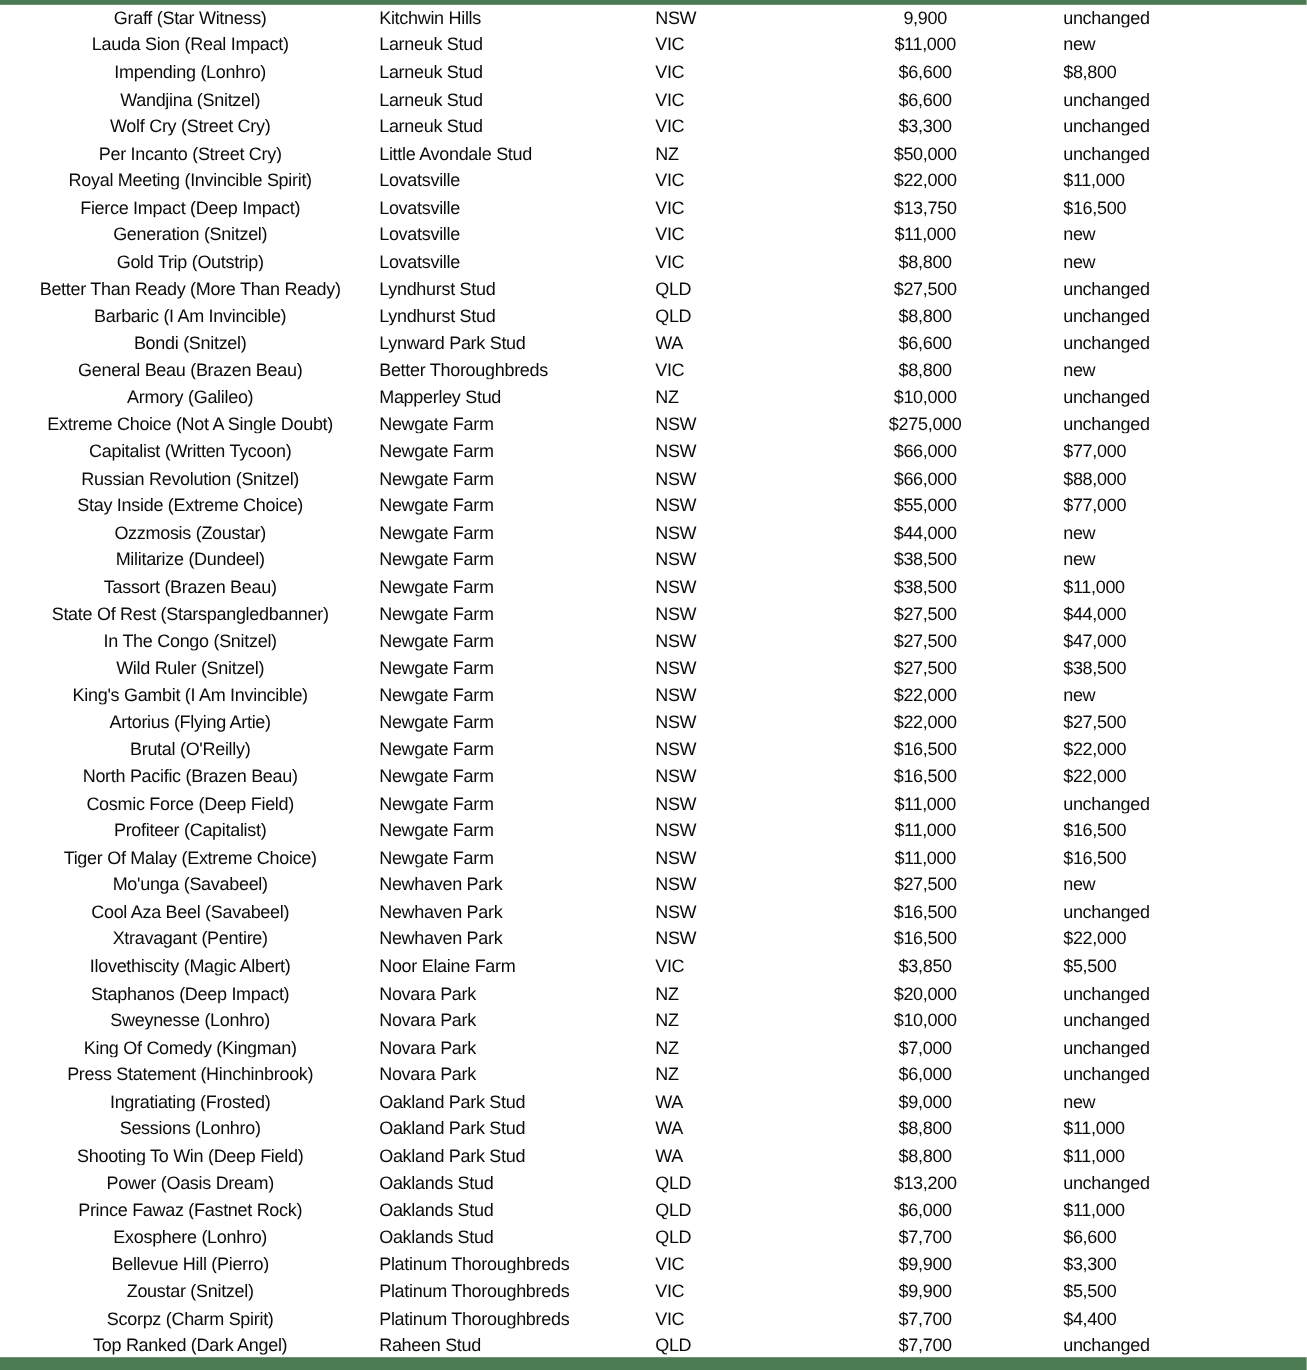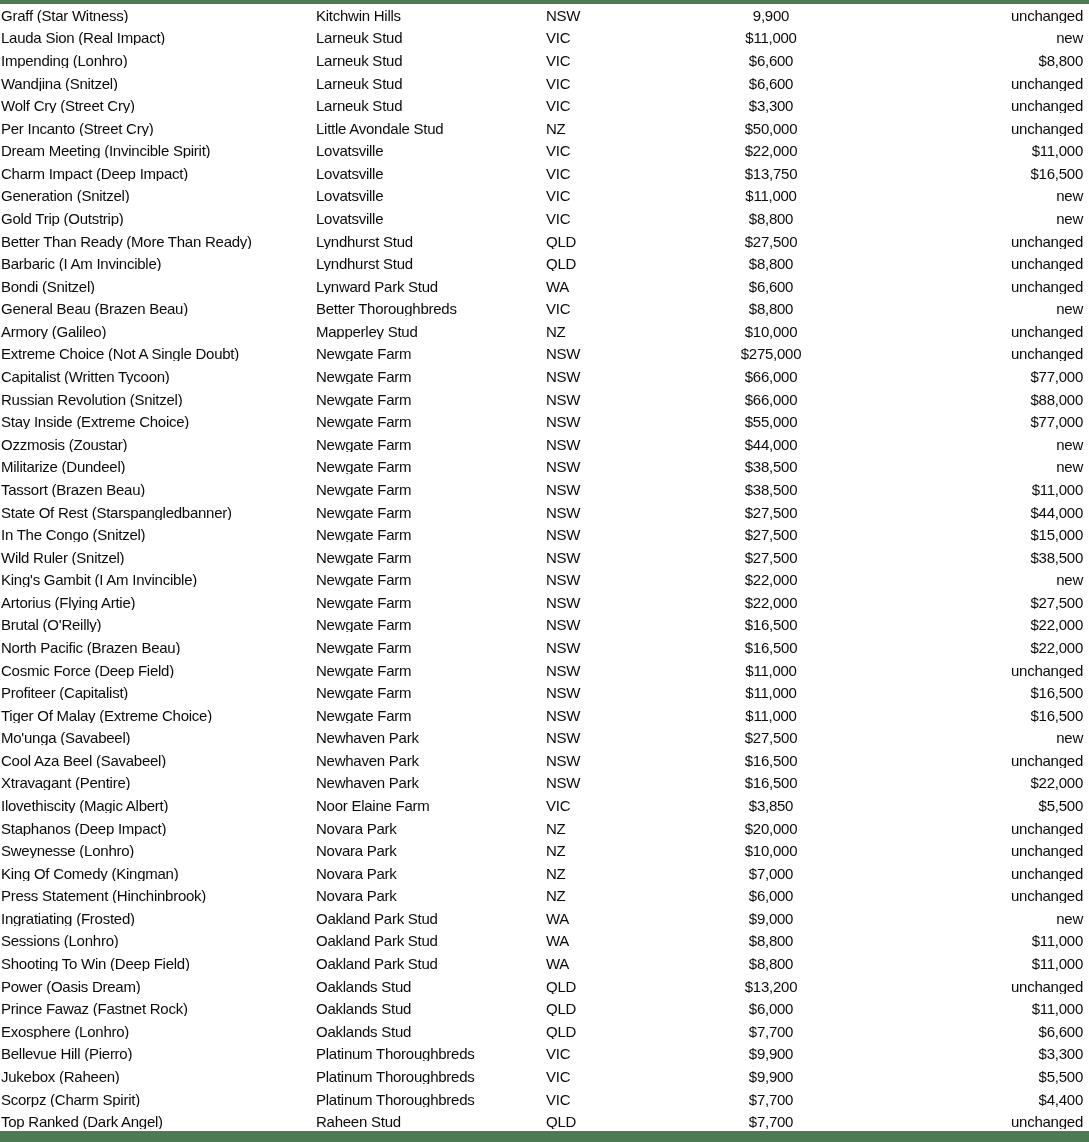--- a/index.html
+++ b/index.html
@@ -35,23 +35,23 @@
     height: 22.59px;
     align-items: center;
     font-size: 15px;
     letter-spacing: -0.25px;
     line-height: 1;
   }
   .cell {
     white-space: nowrap;
     overflow: hidden;
   }
-  .cell.c-stallion { padding-left: 1px; }
+  .cell.c-stallion { padding-left: 1px; text-align: center; }
   .cell.c-fee { text-align: center; }
-  .cell.c-change { text-align: right; padding-right: 3px; box-sizing: border-box; }
+  .cell.c-change { padding-right: 3px; box-sizing: border-box; }
 </style>
 </head>
 <body>
 
 <div class="accent-bar top" style="background: rgb(76, 122, 82);"></div>
 
 <div class="fee-table">
   <div class="row">
     <div class="cell c-stallion">Graff (Star Witness)</div>
     <div class="cell c-stud">Kitchwin Hills</div>
@@ -94,29 +94,29 @@
 
   <div class="row">
     <div class="cell c-stallion">Per Incanto (Street Cry)</div>
     <div class="cell c-stud">Little Avondale Stud</div>
     <div class="cell c-state">NZ</div>
     <div class="cell c-fee">$50,000</div>
     <div class="cell c-change">unchanged</div>
   </div>
 
   <div class="row">
-    <div class="cell c-stallion">Dream Meeting (Invincible Spirit)</div>
+    <div class="cell c-stallion">Royal Meeting (Invincible Spirit)</div>
     <div class="cell c-stud">Lovatsville</div>
     <div class="cell c-state">VIC</div>
     <div class="cell c-fee">$22,000</div>
     <div class="cell c-change">$11,000</div>
   </div>
 
   <div class="row">
-    <div class="cell c-stallion">Charm Impact (Deep Impact)</div>
+    <div class="cell c-stallion">Fierce Impact (Deep Impact)</div>
     <div class="cell c-stud">Lovatsville</div>
     <div class="cell c-state">VIC</div>
     <div class="cell c-fee">$13,750</div>
     <div class="cell c-change">$16,500</div>
   </div>
 
   <div class="row">
     <div class="cell c-stallion">Generation (Snitzel)</div>
     <div class="cell c-stud">Lovatsville</div>
     <div class="cell c-state">VIC</div>
@@ -234,21 +234,21 @@
     <div class="cell c-state">NSW</div>
     <div class="cell c-fee">$27,500</div>
     <div class="cell c-change">$44,000</div>
   </div>
 
   <div class="row">
     <div class="cell c-stallion">In The Congo (Snitzel)</div>
     <div class="cell c-stud">Newgate Farm</div>
     <div class="cell c-state">NSW</div>
     <div class="cell c-fee">$27,500</div>
-    <div class="cell c-change">$15,000</div>
+    <div class="cell c-change">$47,000</div>
   </div>
 
   <div class="row">
     <div class="cell c-stallion">Wild Ruler (Snitzel)</div>
     <div class="cell c-stud">Newgate Farm</div>
     <div class="cell c-state">NSW</div>
     <div class="cell c-fee">$27,500</div>
     <div class="cell c-change">$38,500</div>
   </div>
 
@@ -422,21 +422,21 @@
 
   <div class="row">
     <div class="cell c-stallion">Bellevue Hill (Pierro)</div>
     <div class="cell c-stud">Platinum Thoroughbreds</div>
     <div class="cell c-state">VIC</div>
     <div class="cell c-fee">$9,900</div>
     <div class="cell c-change">$3,300</div>
   </div>
 
   <div class="row">
-    <div class="cell c-stallion">Jukebox (Raheen)</div>
+    <div class="cell c-stallion">Zoustar (Snitzel)</div>
     <div class="cell c-stud">Platinum Thoroughbreds</div>
     <div class="cell c-state">VIC</div>
     <div class="cell c-fee">$9,900</div>
     <div class="cell c-change">$5,500</div>
   </div>
 
   <div class="row">
     <div class="cell c-stallion">Scorpz (Charm Spirit)</div>
     <div class="cell c-stud">Platinum Thoroughbreds</div>
     <div class="cell c-state">VIC</div>

